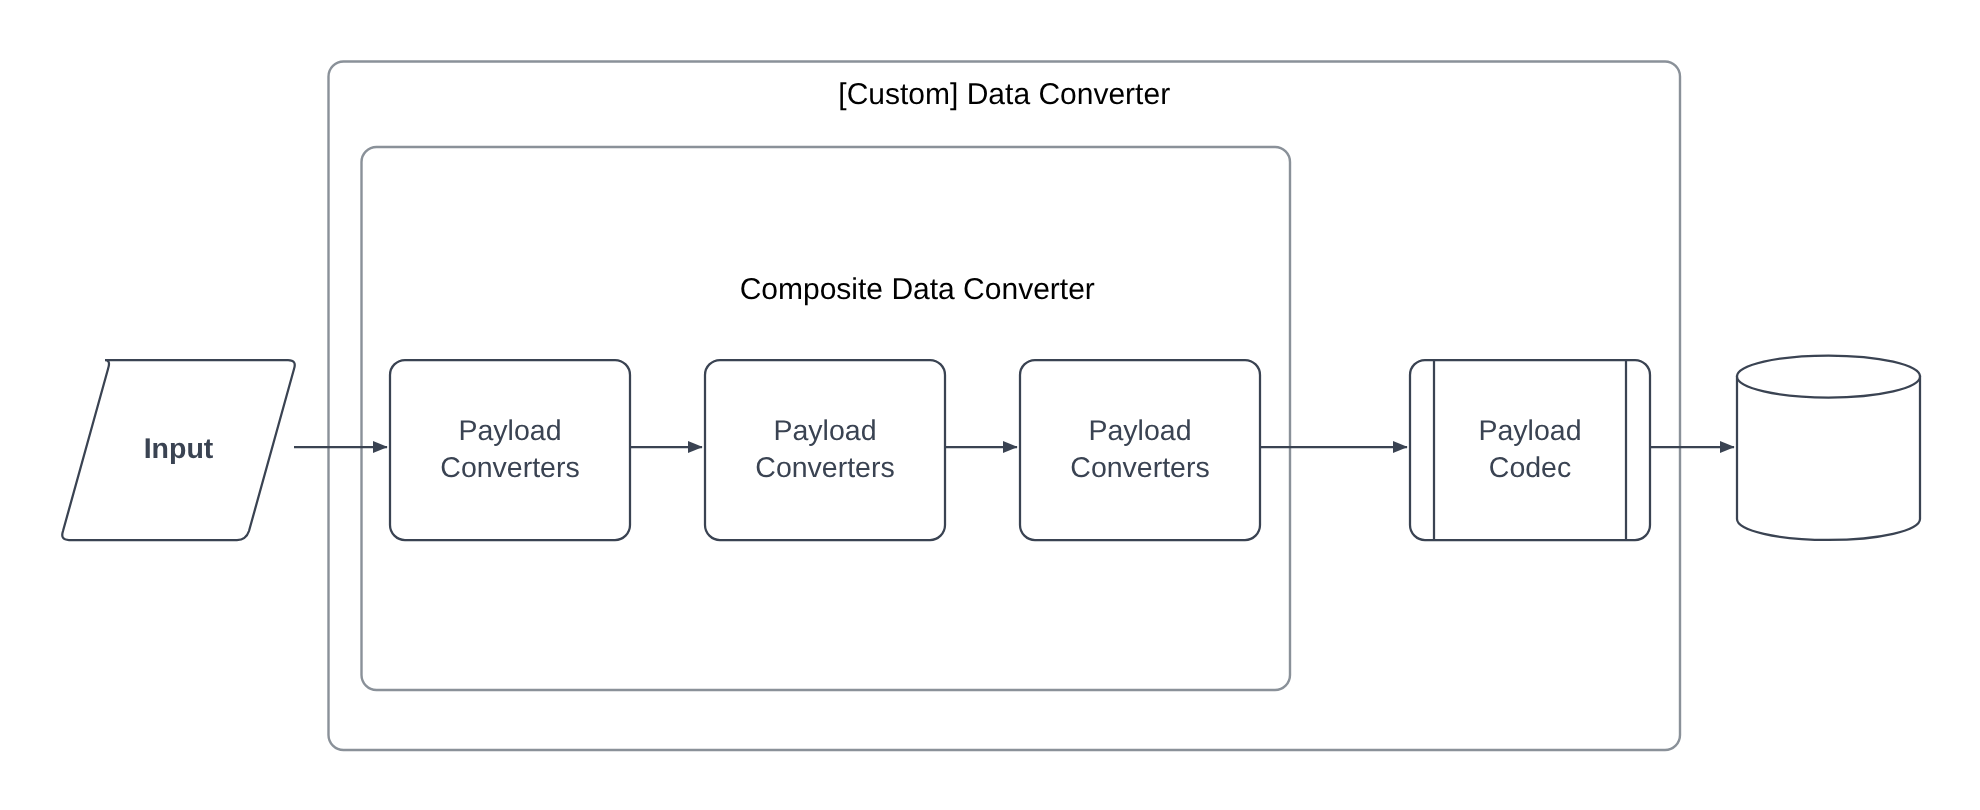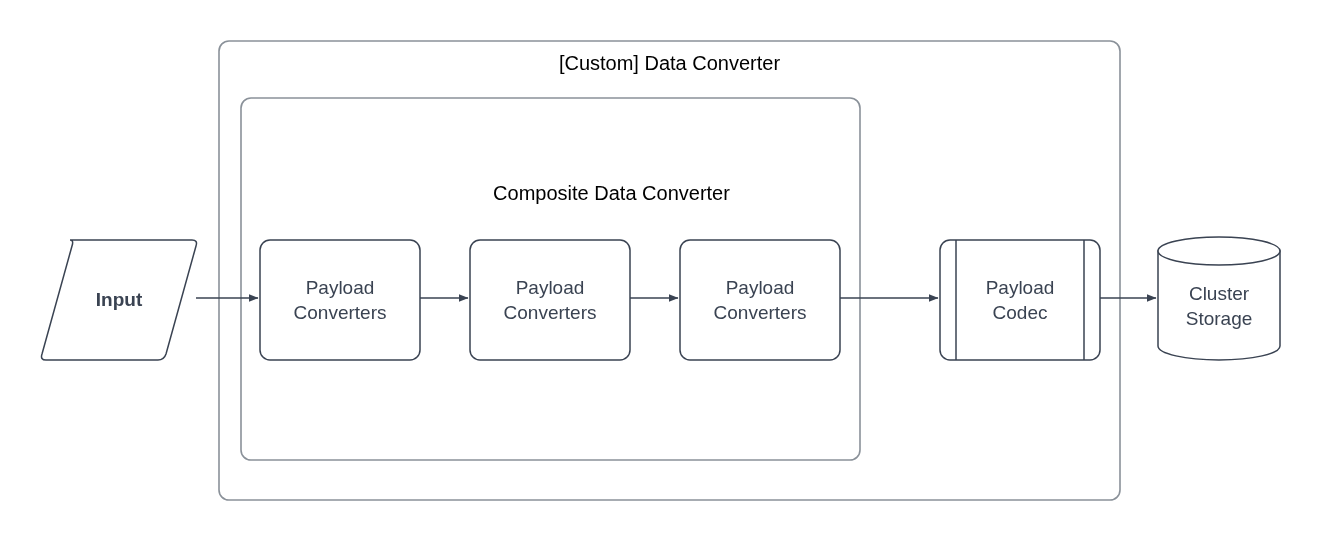--- a/index.html
+++ b/index.html
@@ -100,16 +100,14 @@
 
   <div class="node-label" style="left:470px; top:275px; width:160px;">Payload
 Converters</div>
 
   <div class="node-label" style="left:680px; top:275px; width:160px;">Payload
 Converters</div>
 
   <div class="node-label" style="left:956px; top:275px; width:128px;">Payload
 Codec</div>
 
-  <div class="node-label" style="left:1158px; top:281px; width:122px;">Cluster
-Storage</div>
 
 </div>
 
 </body></html>

